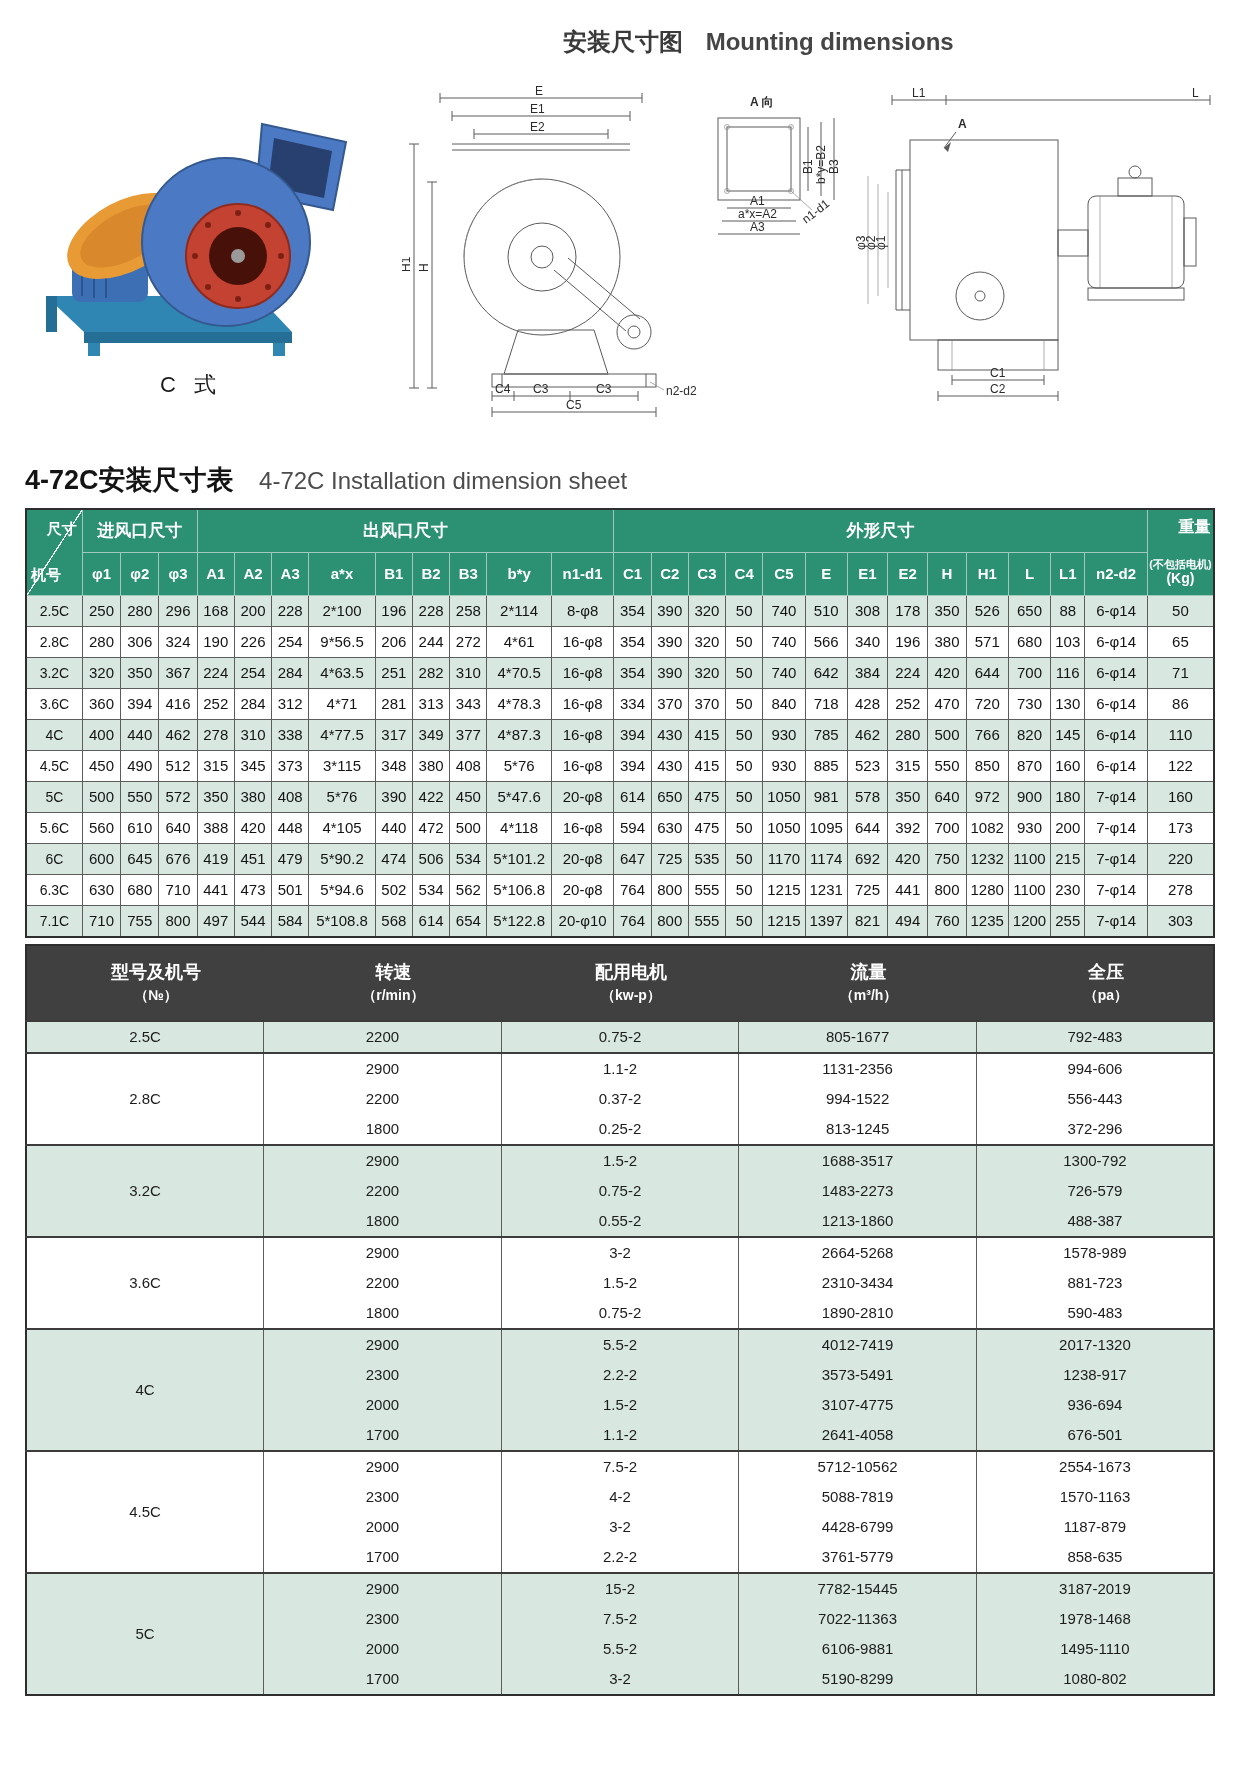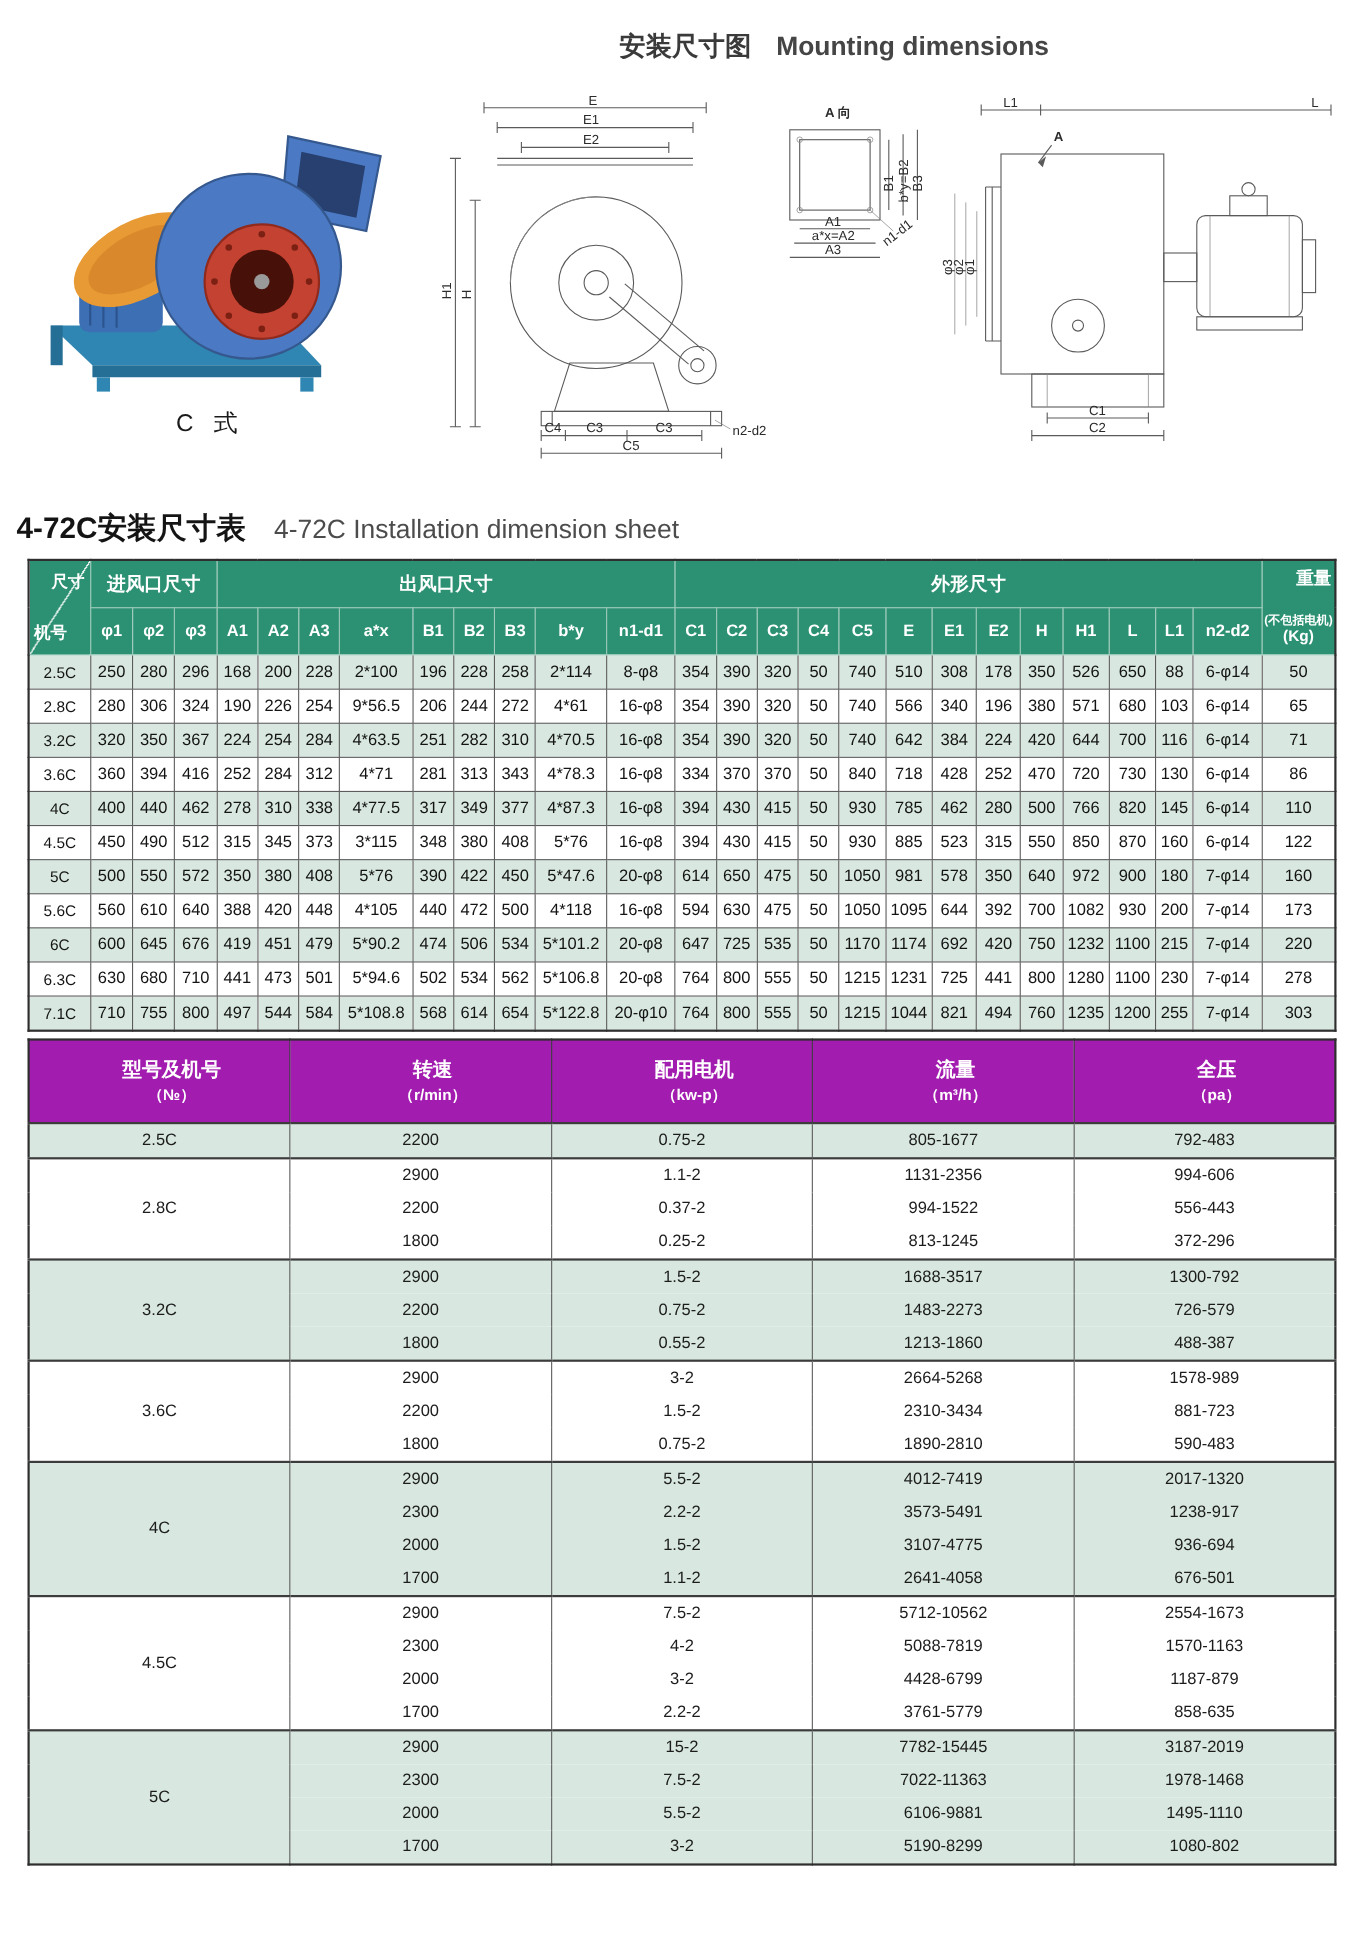--- a/index.html
+++ b/index.html
@@ -15,42 +15,42 @@
   .fan-photo{position:absolute;left:26px;top:100px;width:336px;height:300px;}
   .photo-caption{position:absolute;left:0;width:330px;bottom:0;text-align:center;font-size:22px;font-weight:normal;color:#1a1a1a;letter-spacing:6px;}
   .drawing{position:absolute;}
   .drawing-front{left:402px;top:82px;}
   .drawing-aview{left:700px;top:92px;}
   .drawing-side{left:852px;top:84px;}
   .drawing svg text{font-family:"Liberation Sans",sans-serif;font-size:12px;fill:#2b2b2b;}
   .drawing svg .ln{stroke:#5a5a5a;stroke-width:1;fill:none;}
   .drawing svg .thin{stroke:#8a8a8a;stroke-width:0.7;fill:none;}
   
-  .section-heading{margin:14px 0 12px 15px;font-size:27px;line-height:1.1;}
+  .section-heading{margin:14px 0 12px 25px;font-size:27px;line-height:1.1;}
   .section-heading .zh{font-weight:bold;color:#141414;}
   .section-heading .en{font-weight:normal;color:#4c4c4c;margin-left:18px;font-size:24px;}
   
   table{border-collapse:collapse;table-layout:fixed;}
   .dim-table{width:1190px;margin-left:25px;border:2px solid #2e2e2e;}
   .dim-table th{background:#2B9172;color:#fff;border:1px solid #9fcabb;font-weight:bold;}
   .dim-table tr.h1 th{font-size:17px;height:40px;}
   .dim-table tr.h2 th{font-size:15px;height:40px;font-weight:bold;}
   .dim-table td{border:1px solid #5c5c5c;text-align:center;font-size:15px;height:30px;color:#141414;padding:0 1px;white-space:nowrap;overflow:hidden;}
   .dim-table tr.alt td{background:#D8E8E0;}
   .dim-table td.model{font-size:14px;}
   th.corner{position:relative;background-image:linear-gradient(to bottom right,rgba(0,0,0,0) 49.4%,rgba(255,255,255,.95) 49.4%,rgba(255,255,255,.95) 50.8%,rgba(0,0,0,0) 50.8%);margin-top:22px;}
   th.corner .c-top{position:absolute;top:10px;right:5px;font-size:15px;}
   th.corner .c-bot{position:absolute;bottom:10px;left:4px;font-size:15px;}
   th.weight span{display:block;line-height:1.15;}
   th.weight .w1{font-size:16px;padding-left:28px;}
   th.weight .w2{font-size:11px;margin-top:21px;}
   th.weight .w3{font-size:14px;}
   
   .params-table{width:1190px;margin-left:25px;border:2px solid #2e2e2e;margin-top:6px;}
-  .params-table th{background:#a21caf;color:#fff;border:1px solid #3f3f3f;height:72px;font-weight:bold;padding-left:23px;}
+  .params-table th{background:#404040;color:#fff;border:1px solid #3f3f3f;height:72px;font-weight:bold;padding-left:23px;}
   .params-table th .zh{display:block;font-size:18px;}
   .params-table th .unit{display:block;font-size:14px;margin-top:3px;}
   .params-table td{text-align:center;font-size:15px;color:#1c1c1c;height:28px;border-left:1px solid #5c5c5c;border-right:1px solid #5c5c5c;}
   .params-table tr.gstart td{border-top:2px solid #3c3c3c;}
   .params-table tr.galt td{background:#D8E8E0;}
   .params-table td.model{font-size:15px;}
 </style>
 </head>
 <body>
 
@@ -620,21 +620,21 @@
           <td>568</td>
           <td>614</td>
           <td>654</td>
           <td>5*122.8</td>
           <td>20-φ10</td>
           <td>764</td>
           <td>800</td>
           <td>555</td>
           <td>50</td>
           <td>1215</td>
-          <td>1044</td>
+          <td>1397</td>
           <td>821</td>
           <td>494</td>
           <td>760</td>
           <td>1235</td>
           <td>1200</td>
           <td>255</td>
           <td>7-φ14</td>
           <td>303</td>
         </tr>
       </tbody>

